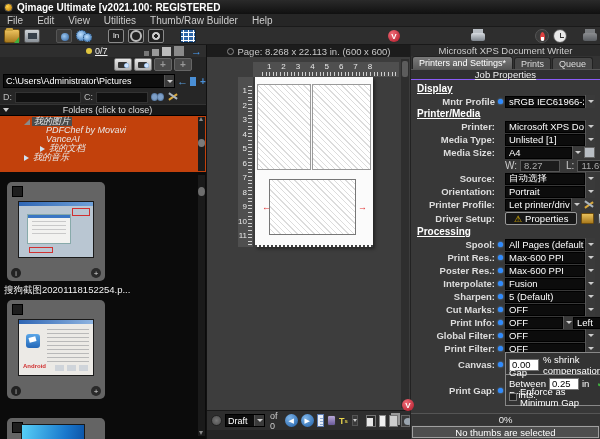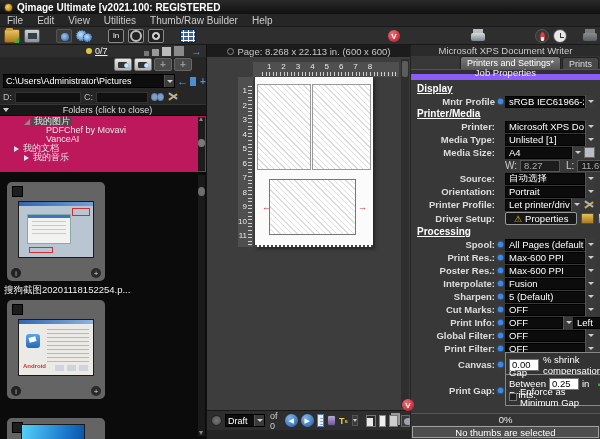--- a/index.html
+++ b/index.html
@@ -93,21 +93,21 @@
   .i-bino { width:13px; height:8px; position:relative; }
   .i-bino::before, .i-bino::after { content:""; position:absolute; top:0; width:7px; height:8px; border-radius:50%; background:radial-gradient(#7ea0c8 40%, #2c4a70); }
   .i-bino::before { left:0; } .i-bino::after { right:0; }
   .i-tools { width:12px; height:10px; position:relative; }
   .i-tools::before { content:""; position:absolute; left:1px; top:4px; width:10px; height:2px; background:#d8a83c; transform:rotate(-35deg); }
   .i-tools::after { content:""; position:absolute; left:1px; top:3px; width:10px; height:2px; background:#aab4bd; transform:rotate(35deg); }
   .lp-fhd { height:12px; background:#181818; border-top:1px solid #333; border-bottom:1px solid #000;
     display:flex; align-items:center; }
   .lp-fhd .tri { margin-left:3px; border-left:3px solid transparent; border-right:3px solid transparent; border-top:4px solid #ccc; }
   .lp-fhd .t { flex:1; text-align:center; color:#ddd; font-size:9px; }
-  .tree { height:56px; background:#be185d; position:relative; overflow:hidden; padding-top:1px; }
+  .tree { height:56px; background:#c2410c; position:relative; overflow:hidden; padding-top:1px;font-style:italic; }
   .ti { height:9px; line-height:9px; font-size:9px; color:#e8e8e8; display:flex; align-items:center; white-space:nowrap; }
   .ti .lbl2 { padding:0 2px; }
   .ti.sel .lbl2 { background:#4c4c4c; }
   .tw { width:6px; height:6px; flex:none; margin-right:2px; }
   .tw.exp { border-bottom:6px solid #8a8a8a; border-left:6px solid transparent; width:0; height:0; }
   .tw.col { border-left:5px solid #cfe0f0; border-top:3px solid transparent; border-bottom:3px solid transparent; width:0; height:0; }
   .tree-sb { position:absolute; right:1px; top:1px; bottom:1px; width:7px; background:#1c1c1c; }
   .tree-sb::before { content:""; position:absolute; left:1px; top:0; border-left:2px solid transparent; border-right:2px solid transparent; border-bottom:4px solid #888; }
   .tree-sb::after { content:""; position:absolute; left:0; top:22px; width:7px; height:8px; border-radius:50%; background:#7a7a7a; }
   .thumbs { position:absolute; left:0; top:127px; right:0; bottom:0; background:#0b0b0b; overflow:hidden; }
@@ -177,26 +177,26 @@
   .mini-db { width:7px; height:11px; background:#3a3a3a; border:1px solid #555; display:flex; align-items:center; justify-content:center; margin-left:1px; }
   .mini-db::after { content:""; border-left:2px solid transparent; border-right:2px solid transparent; border-top:3px solid #ccc; }
   .f-ins { width:14px; height:12px; background:#2a2a2a; border:1px solid #777; position:relative; }
   .f-ins::after { content:""; position:absolute; right:2px; top:2px; width:6px; height:8px; background:#e8e8e8; }
   .f-new { width:10px; height:12px; background:#f0f0f0; border:1px solid #888; }
   .f-copy { width:12px; height:12px; background:#cfcfcf; border:1px solid #777; box-shadow:2px -2px 0 #9a9a9a; }
   .f-del { width:13px; height:12px; background:#3a3a3a; border:1px solid #666; position:relative; }
   .f-del::after { content:""; position:absolute; left:2px; top:2px; width:8px; height:7px; border-radius:50%; background:#9aa4ae; }
   
   .rp-hd { height:11px; background:#2b2b2b; display:flex; align-items:center; justify-content:center; color:#ccc; font-size:9.5px; }
-  .tabs { height:13px; display:flex; gap:1px; padding:0 1px; background:#333; align-items:flex-end;margin-left:48px; }
+  .tabs { height:13px; display:flex; gap:1px; padding:0 1px; background:#333; align-items:flex-end; }
   .tab { background:#474747; color:#ddd; font-size:9px; padding:1px 6px 1px; border:1px solid #222; border-bottom:none;
     border-radius:3px 3px 0 0; height:12px; white-space:nowrap; }
   .tab.active { background:linear-gradient(#7a7a7a,#585858); color:#fff; height:13px; }
-  .jobbar { height:11px; background:#303030; border-top:1px solid #555; border-bottom:6px solid #8b5cf6;
-    display:flex; align-items:center; justify-content:center; color:#eee; font-size:9.5px; }
+  .jobbar { height:11px; background:#303030; border-top:1px solid #555; border-bottom:1px solid #8b5cf6;
+    display:flex; align-items:center; justify-content:center; color:#eee; font-size:9.5px;text-decoration:underline; }
   .rp-body { position:absolute; left:0; top:35px; right:0; bottom:27px; padding-top:3px; overflow:hidden; }
   .sec { height:12px; line-height:12px; padding-left:6px; color:#fff; font-weight:bold; font-size:10px; text-decoration:underline; }
   .r { display:flex; align-items:center; height:13px; padding-right:5px; }
   .rl { width:84px; text-align:right; color:#ddd; font-size:9.5px; white-space:nowrap; flex:none;font-weight:bold; }
   .dotbox { width:10px; display:flex; align-items:center; justify-content:center; flex:none; }
   .bdot { width:5px; height:5px; border-radius:50%; background:#2f8bff; box-shadow:0 0 2px #66b0ff; }
   .fld { flex:1; display:flex; align-items:center; background:#0c0c0c; border:1px solid #000; height:12px;
     color:#fff; padding:0 3px; font-size:9.5px; overflow:hidden; white-space:nowrap; }
   .fld.fix { flex:none; }
   .num { background:#1c1c1c; border:1px solid #555; color:#aaa; height:12px; width:40px; font-size:9.5px; padding:0 3px;
@@ -309,21 +309,21 @@
       <div class="ti sel" style="padding-left:24px">
         <span class="tw exp"></span>
         <span class="lbl2">我的图片</span>
       </div>
       <div class="ti" style="padding-left:44px">
         <span class="lbl2">PDFChef by Movavi</span>
       </div>
       <div class="ti" style="padding-left:44px">
         <span class="lbl2">VanceAI</span>
       </div>
-      <div class="ti" style="padding-left:14px">
+      <div class="ti" style="padding-left:40px">
         <span class="tw col"></span>
         <span class="lbl2">我的文档</span>
       </div>
       <div class="ti" style="padding-left:24px">
         <span class="tw col"></span>
         <span class="lbl2">我的音乐</span>
       </div>
       <div class="tree-sb"></div>
     </div>
     <div class="thumbs">

